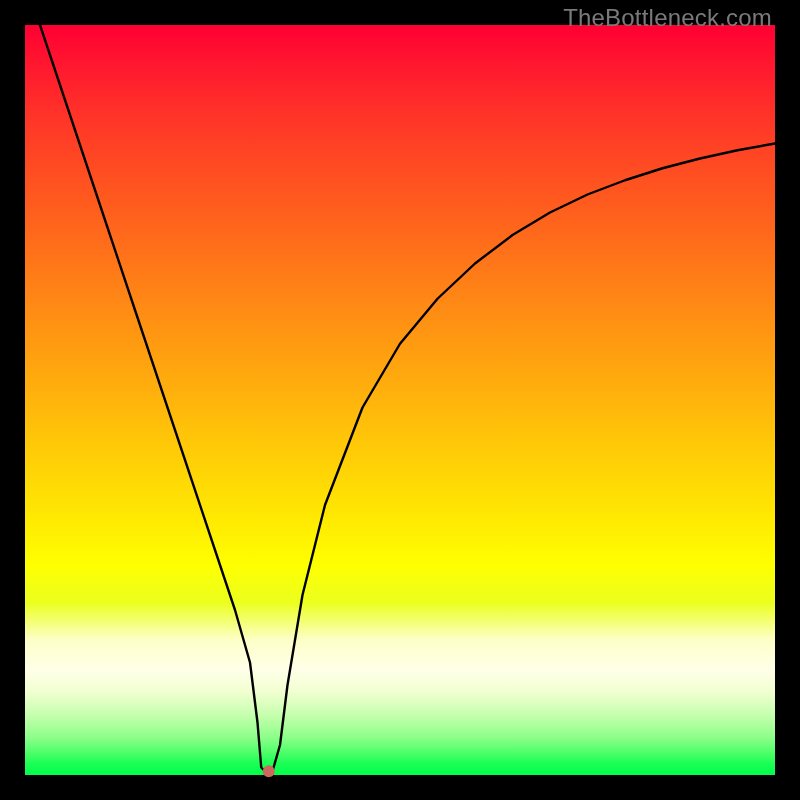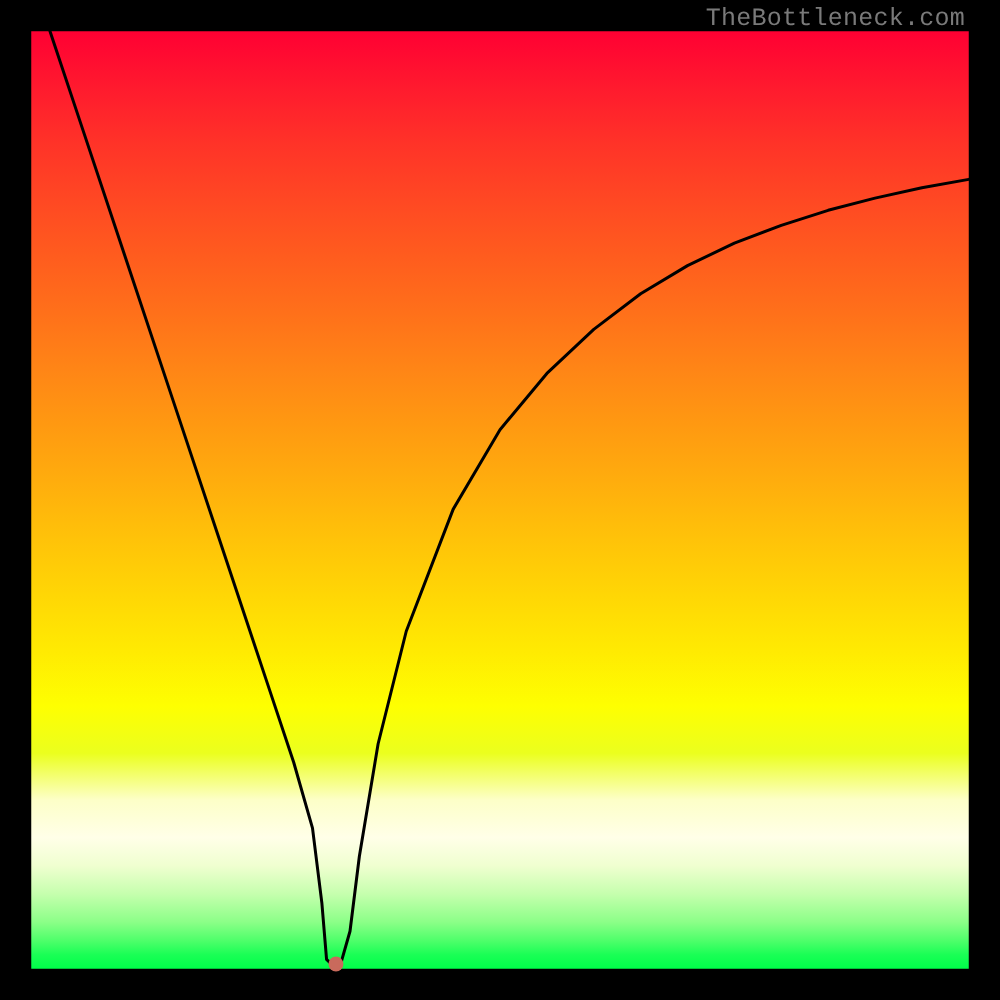--- a/index.html
+++ b/index.html
@@ -38,22 +38,22 @@
       #8cff88 95%,
       #4eff6a 97%,
       #1aff55 98.5%,
       #00ff4a 100%
     );
   }
   .watermark {
     position: absolute;
     top: 4px;
     right: 28px;
-    font-family: Liberation Mono, monospace;
-    font-size: 20px;
+    font-family: Liberation Sans, sans-serif;
+    font-size: 24px;
     color: #7a7a7a;
     font-weight: 500;
     letter-spacing: 0.2px;
   }
   svg.curve {
     position: absolute;
     left: 0;
     top: 0;
     width: 100%;
     height: 100%;

